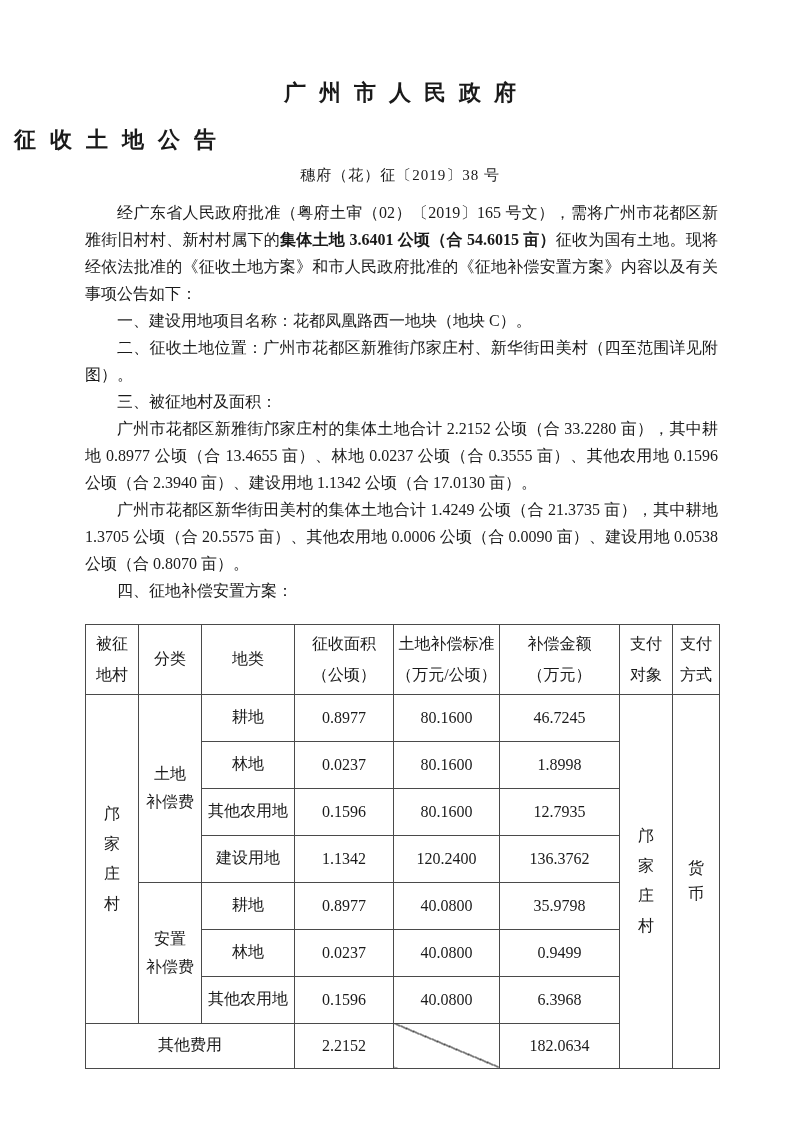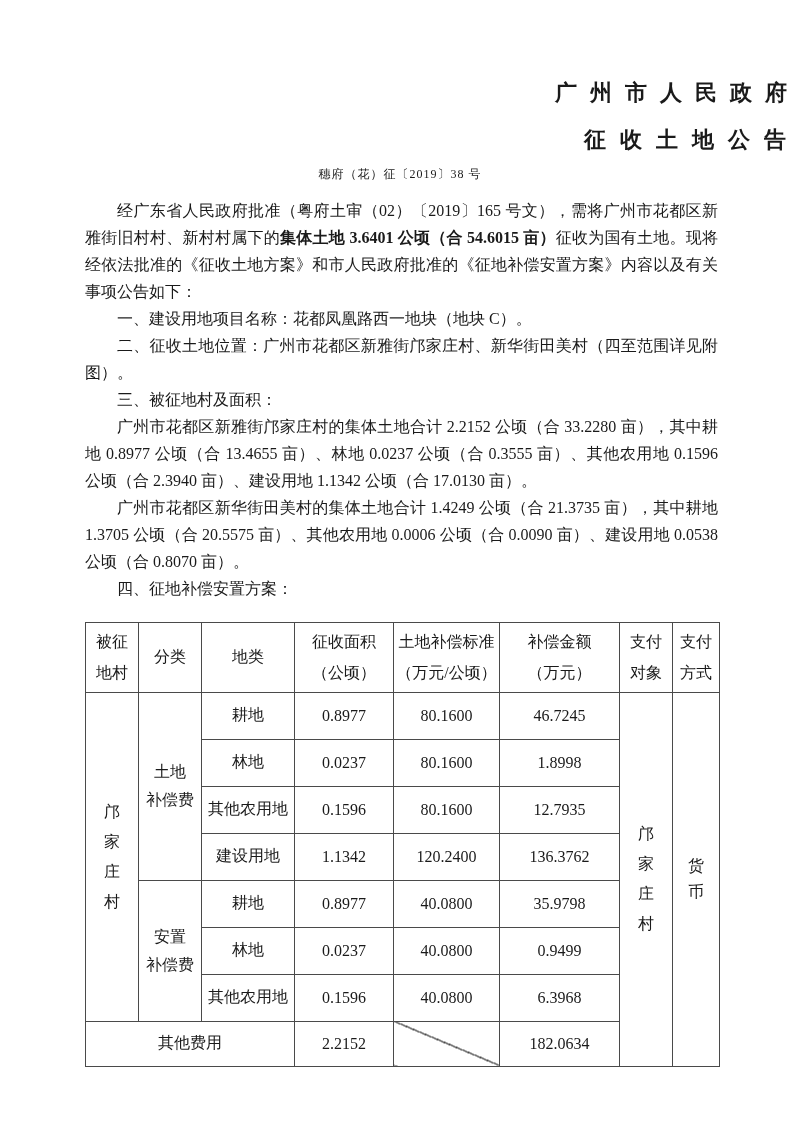--- a/index.html
+++ b/index.html
@@ -3,28 +3,28 @@
 <meta charset="utf-8">
 <style>
   * { margin:0; padding:0; box-sizing:border-box; }
   html,body { background:#ffffff; }
   .page {
     width:800px; height:1131px; background:#ffffff; color:#1a1a1a;
     font-family:"Liberation Serif","DejaVu Serif",serif;
     position:relative; overflow:hidden; margin:0 auto;
   }
   .title {
-    padding-top:80px; text-align:right; font-size:22px; font-weight:bold;
+    padding-top:80px; text-align:center; font-size:22px; font-weight:bold;
     letter-spacing:13px; padding-left:13px; line-height:1.2;
   }
   .subtitle {
-    margin-top:21px; text-align:right; font-size:22px; font-weight:bold;
+    margin-top:21px; text-align:left; font-size:22px; font-weight:bold;
     letter-spacing:14px; padding-left:14px; line-height:1.2;
   }
-  .docno { margin-top:12px; text-align:center; font-size:12px; letter-spacing:1px; }
+  .docno { margin-top:12px; text-align:center; font-size:15px; letter-spacing:1px; }
   .content {
     width:633px; margin:14px 12px 0 85px; font-size:16px; line-height:27px;
     text-align:justify;
   }
   .content p { text-indent:2em; }
   .kai { }
   .bold { font-weight:bold; }
   table.comp {
     border-collapse:collapse; table-layout:fixed; width:634px;
     margin-left:85px; margin-top:20px;

